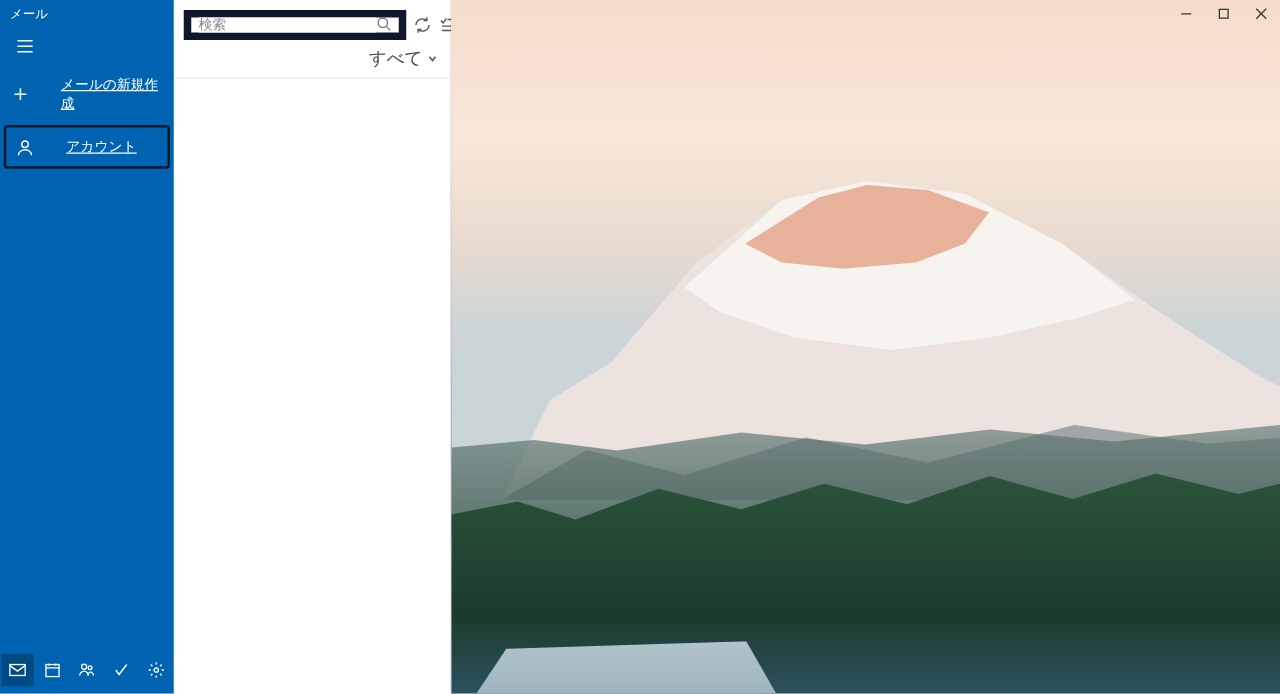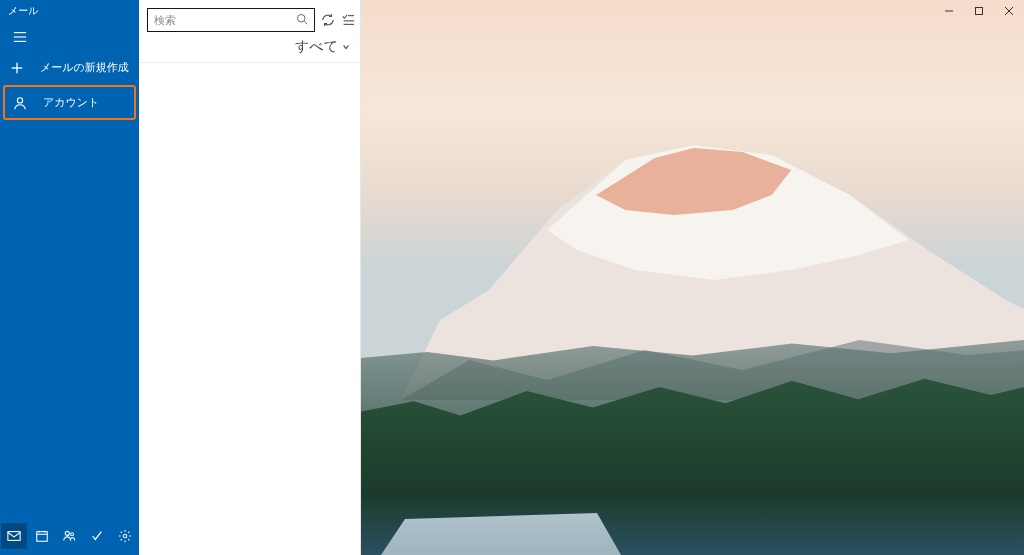--- a/index.html
+++ b/index.html
@@ -39,31 +39,32 @@
       justify-content: center;
       cursor: pointer;
     }
     .hamburger svg { width: 14px; height: 14px; }
     .sidebar-item {
       display: flex;
       align-items: center;
       padding: 8px 10px;
       cursor: pointer;
       font-size: 11px;
-      gap: 16px;
+      gap: 26px;
+      text-decoration: underline;
     }
     .sidebar-item .ic {
       width: 14px;
       height: 14px;
       display: flex;
       align-items: center;
       justify-content: center;
     }
     .sidebar-item.highlighted {
-      border: 2px solid #f97316;
+      border: 2px solid #0f172a;
       border-radius: 3px;
       margin: 2px 3px;
       padding: 8px 8px;
     }
     .sidebar-bottom {
       position: absolute;
       bottom: 0;
       left: 0;
       right: 0;
       display: flex;
@@ -96,21 +97,21 @@
     .search-row {
       display: flex;
       align-items: center;
       padding: 8px 8px 4px 8px;
       gap: 6px;
     }
     .search-box {
       flex: 1;
       display: flex;
       align-items: center;
-      border: 1px solid #0f172a;
+      border: 6px solid #0f172a;
       height: 24px;
       padding: 0 6px;
       font-size: 11px;
       color: #777;
     }
     .search-box input {
       border: none;
       outline: none;
       flex: 1;
       font-size: 11px;

